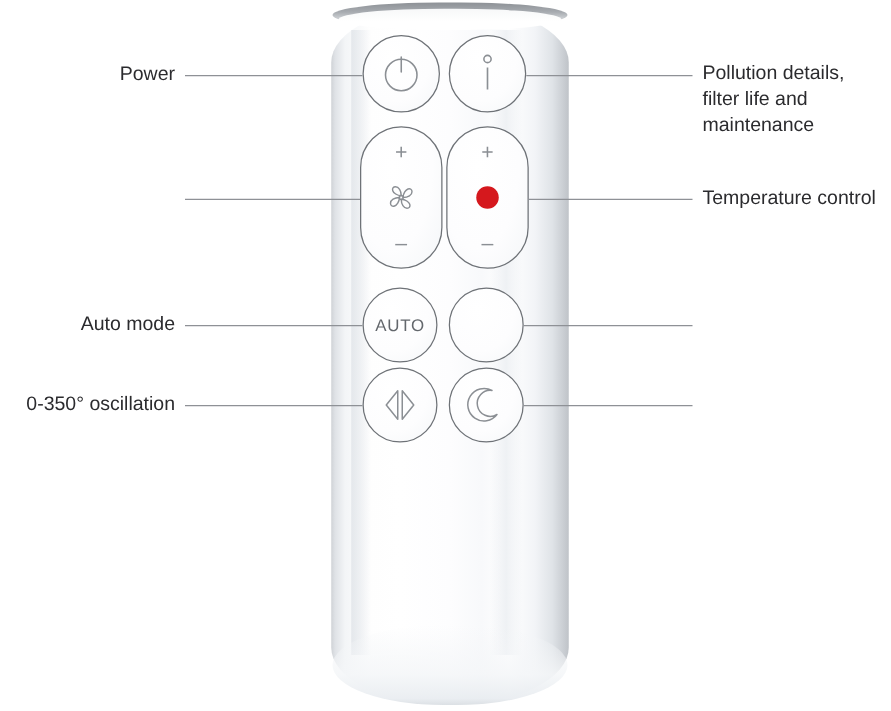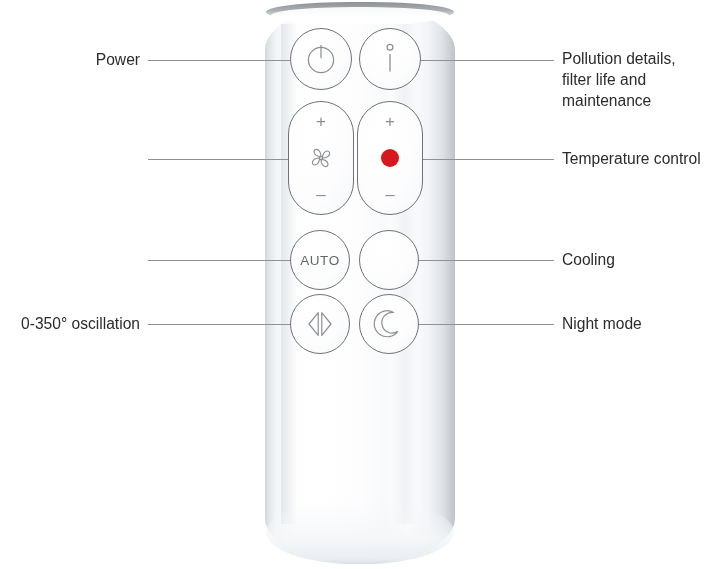--- a/index.html
+++ b/index.html
@@ -245,32 +245,31 @@
         <path d="M21.6 5.4 A13.0 13.0 0 1 0 25.6 24.6 A10.4 10.4 0 1 1 21.6 5.4 Z" fill="none" stroke="#8b8f94" stroke-width="1.2" stroke-linejoin="round"></path>
       </svg>
     </span>
   </div>
 
   <div class="callout left c-power">Power</div>
   <div class="leader l-power"></div>
 
   <div class="leader l-fanspeeds"></div>
 
+  <div class="callout left c-auto">Auto mode</div>
   <div class="leader l-auto"></div>
 
   <div class="callout left c-osc">0-350° oscillation</div>
   <div class="leader l-osc"></div>
 
   <div class="callout right c-pollution">Pollution details,
 filter life and
 maintenance</div>
   <div class="leader l-pollution"></div>
 
   <div class="callout right c-temp">Temperature control</div>
   <div class="leader l-temp"></div>
 
-  <div class="callout right c-cooling">Cooling</div>
   <div class="leader l-cooling"></div>
 
-  <div class="callout right c-night">Night mode</div>
   <div class="leader l-night"></div>
 
 </div>
 
 </body></html>

